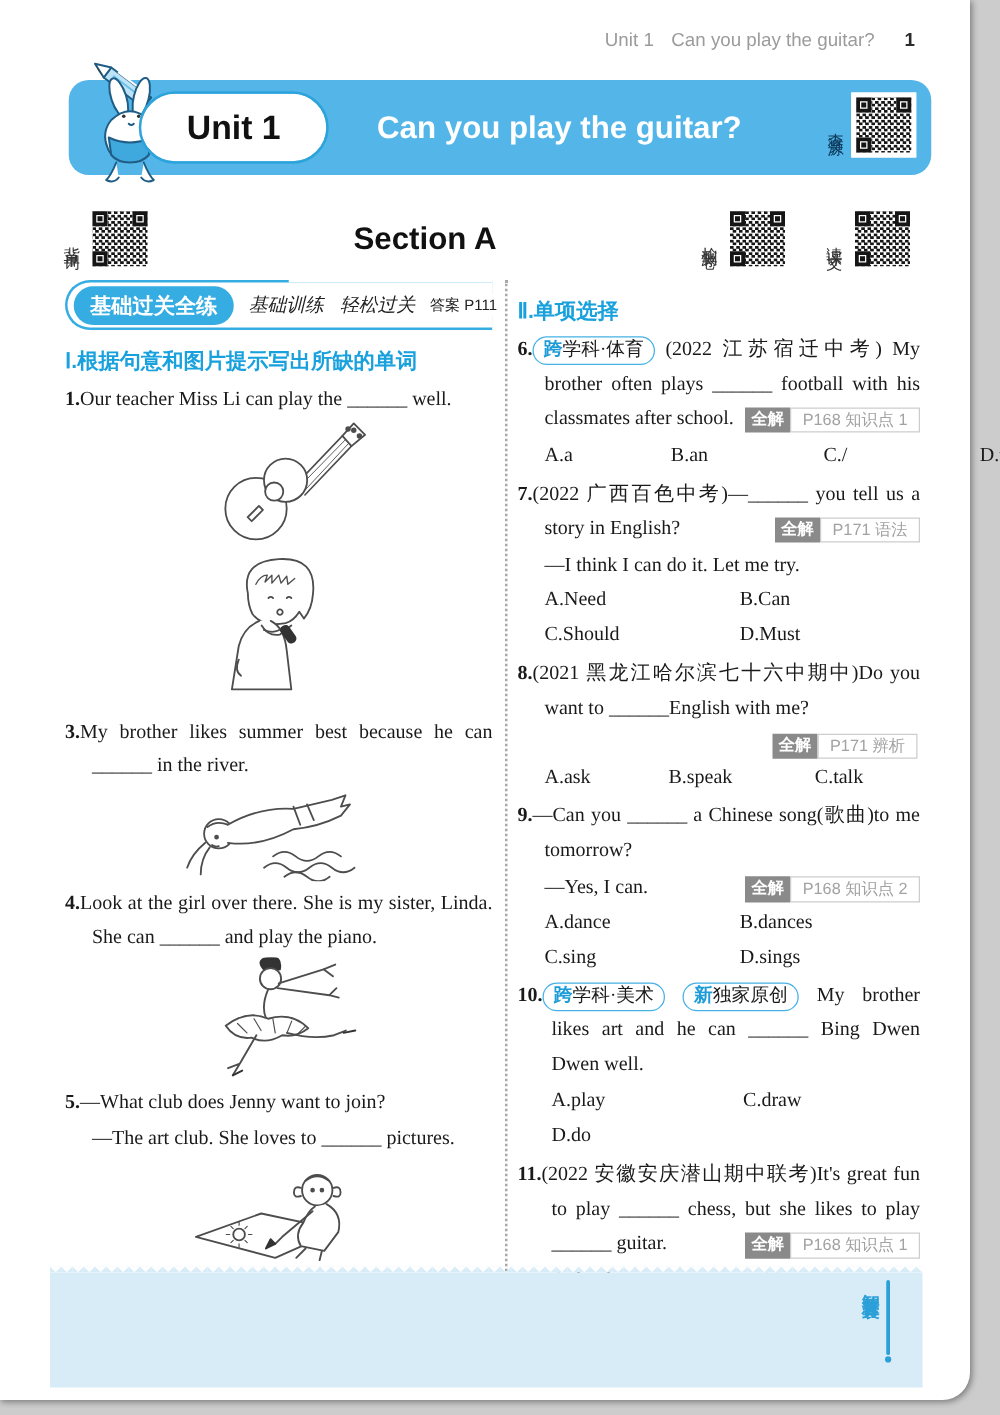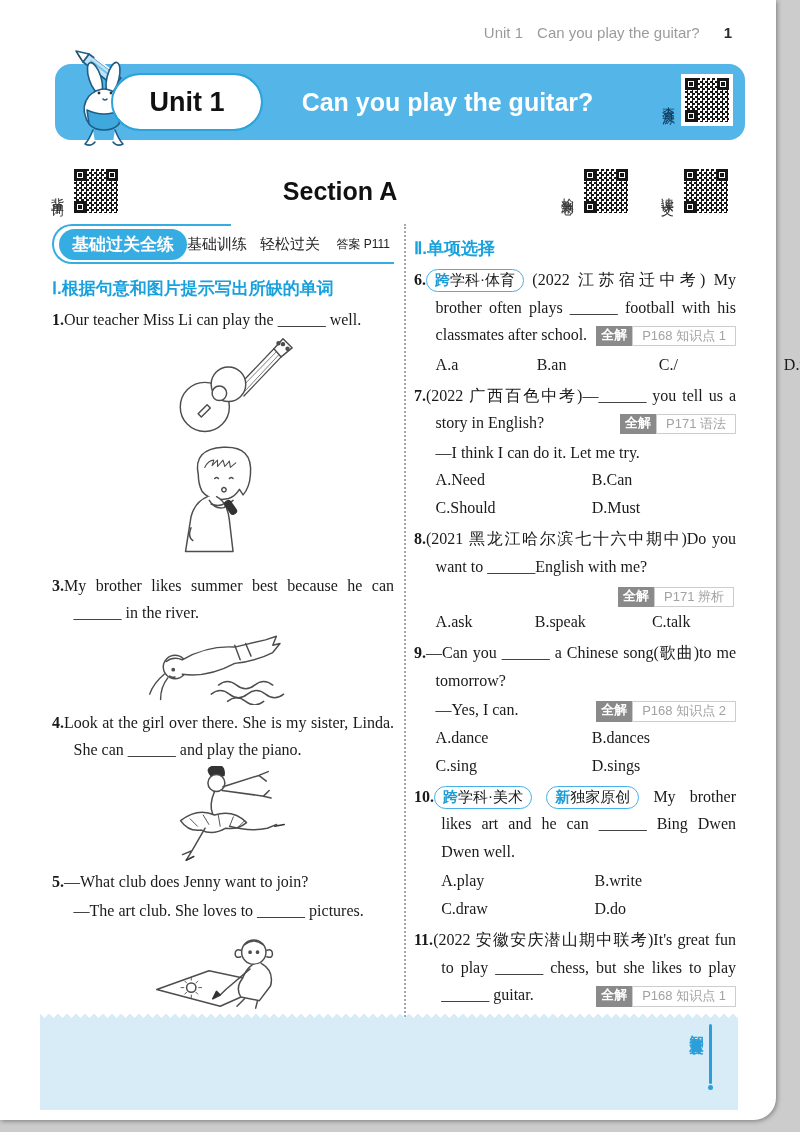--- a/index.html
+++ b/index.html
@@ -26,24 +26,24 @@
   .qr-group{display:flex;align-items:center;gap:4px;}
   .qr-group .vlabel{color:#333;}
   .section-title{flex:1;text-align:center;font-family:"Liberation Sans",sans-serif;font-weight:bold;font-size:25px;color:#111;}
   .section-bar .right{display:flex;gap:26px;}
   
   .main{position:absolute;left:52px;right:40px;top:224px;bottom:96px;display:flex;}
   .col-left{width:342px;}
   .divider{border-left:2px dotted #a8a8a8;margin:0 6px 0 10px;}
   .col-right{flex:1;padding-left:2px;}
   
-  .quanlian{position:relative;border:2px solid #36ade2;border-right:0;border-radius:24px 0 0 24px;display:flex;align-items:center;height:40px;padding-left:5px;box-sizing:border-box;}
+  .quanlian{position:relative;border:2px solid #36ade2;border-right:0;border-radius:24px 0 0 24px;display:flex;align-items:center;gap:12px;height:40px;padding-left:5px;box-sizing:border-box;}
   .quanlian::after{content:'';position:absolute;top:-2px;right:0;width:48%;height:2px;background:#fff;}
   .badge-pill{background:#36ade2;color:#fff;font-family:"Liberation Sans",sans-serif;font-weight:bold;font-size:17px;padding:4px 13px;border-radius:18px;white-space:nowrap;}
-  .sublabels{display:flex;gap:13px;font-family:"Liberation Sans",sans-serif;font-size:15px;color:#222;white-space:nowrap;}
+  .sublabels{display:flex;gap:13px;font-family:"Liberation Sans",sans-serif;font-size:15px;color:#222;white-space:nowrap;font-style:italic;}
   .answer-ref{margin-left:auto;font-family:Liberation Sans, sans-serif;font-size:12px;color:#222;padding-right:4px;white-space:nowrap;}
   
   .part-heading{font-family:"Liberation Sans",sans-serif;font-weight:bold;font-size:17px;color:#18a1dd;margin:13px 0 6px;}
   
   .q{font-size:16px;line-height:1.72;text-align:justify;margin:2px 0;padding-left:1.35em;text-indent:-1.35em;overflow:hidden;}
   .q .num{font-weight:bold;}
   .q-cont{font-size:16px;line-height:1.72;margin:0;padding-left:1.35em;overflow:hidden;}
   .figure{display:flex;justify-content:center;margin:1px 0 4px;}
   .figure svg{stroke:#4d4d4d;fill:none;stroke-width:1.6;stroke-linecap:round;stroke-linejoin:round;}
   
@@ -326,21 +326,20 @@
         <span>D.sings</span>
       </div>
 
       <p class="q" style="padding-left:1.7em;text-indent:-1.7em;">
         <b class="num">10.</b><span class="tag"><span class="hl">跨</span><span>学科·美术</span></span>
         <span class="tag"><span class="hl">新</span><span>独家原创</span></span>
         <span>My brother likes art and he can ______ Bing Dwen Dwen well.</span>
       </p>
       <div class="opts opts-2" style="padding-left:1.7em;">
         <span>A.play</span>
-        <span>B.write</span>
         <span>C.draw</span>
         <span>D.do</span>
       </div>
 
       <p class="q" style="padding-left:1.7em;text-indent:-1.7em;">
         <b class="num">11.</b><span>(2022 安徽安庆潜山期中联考)</span><span>It's great fun to play ______ chess, but she likes to play ______ guitar.</span>
         <span class="solve">
             <span class="stag">全解</span>
             <span class="sref">P168 知识点 1</span>
           </span>

